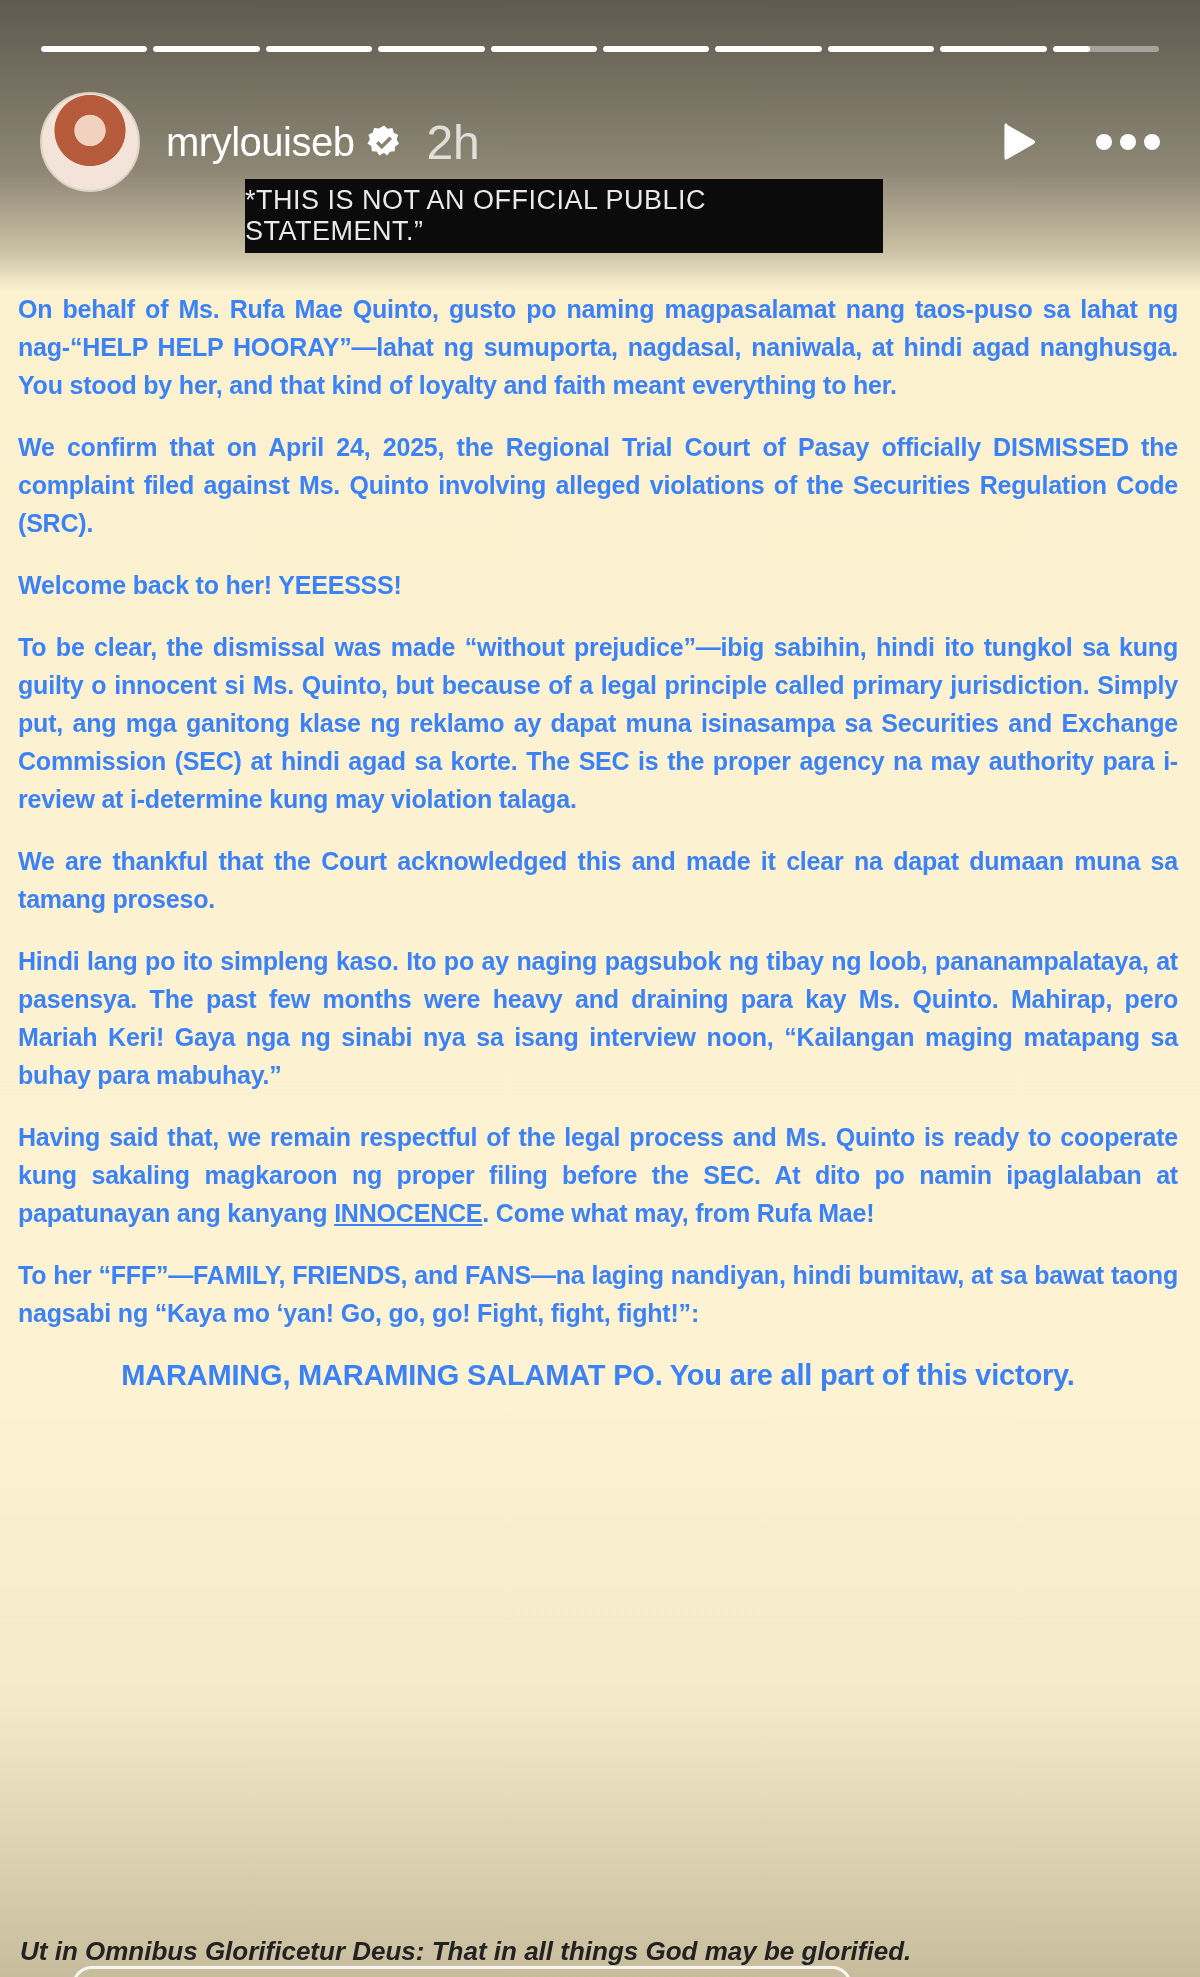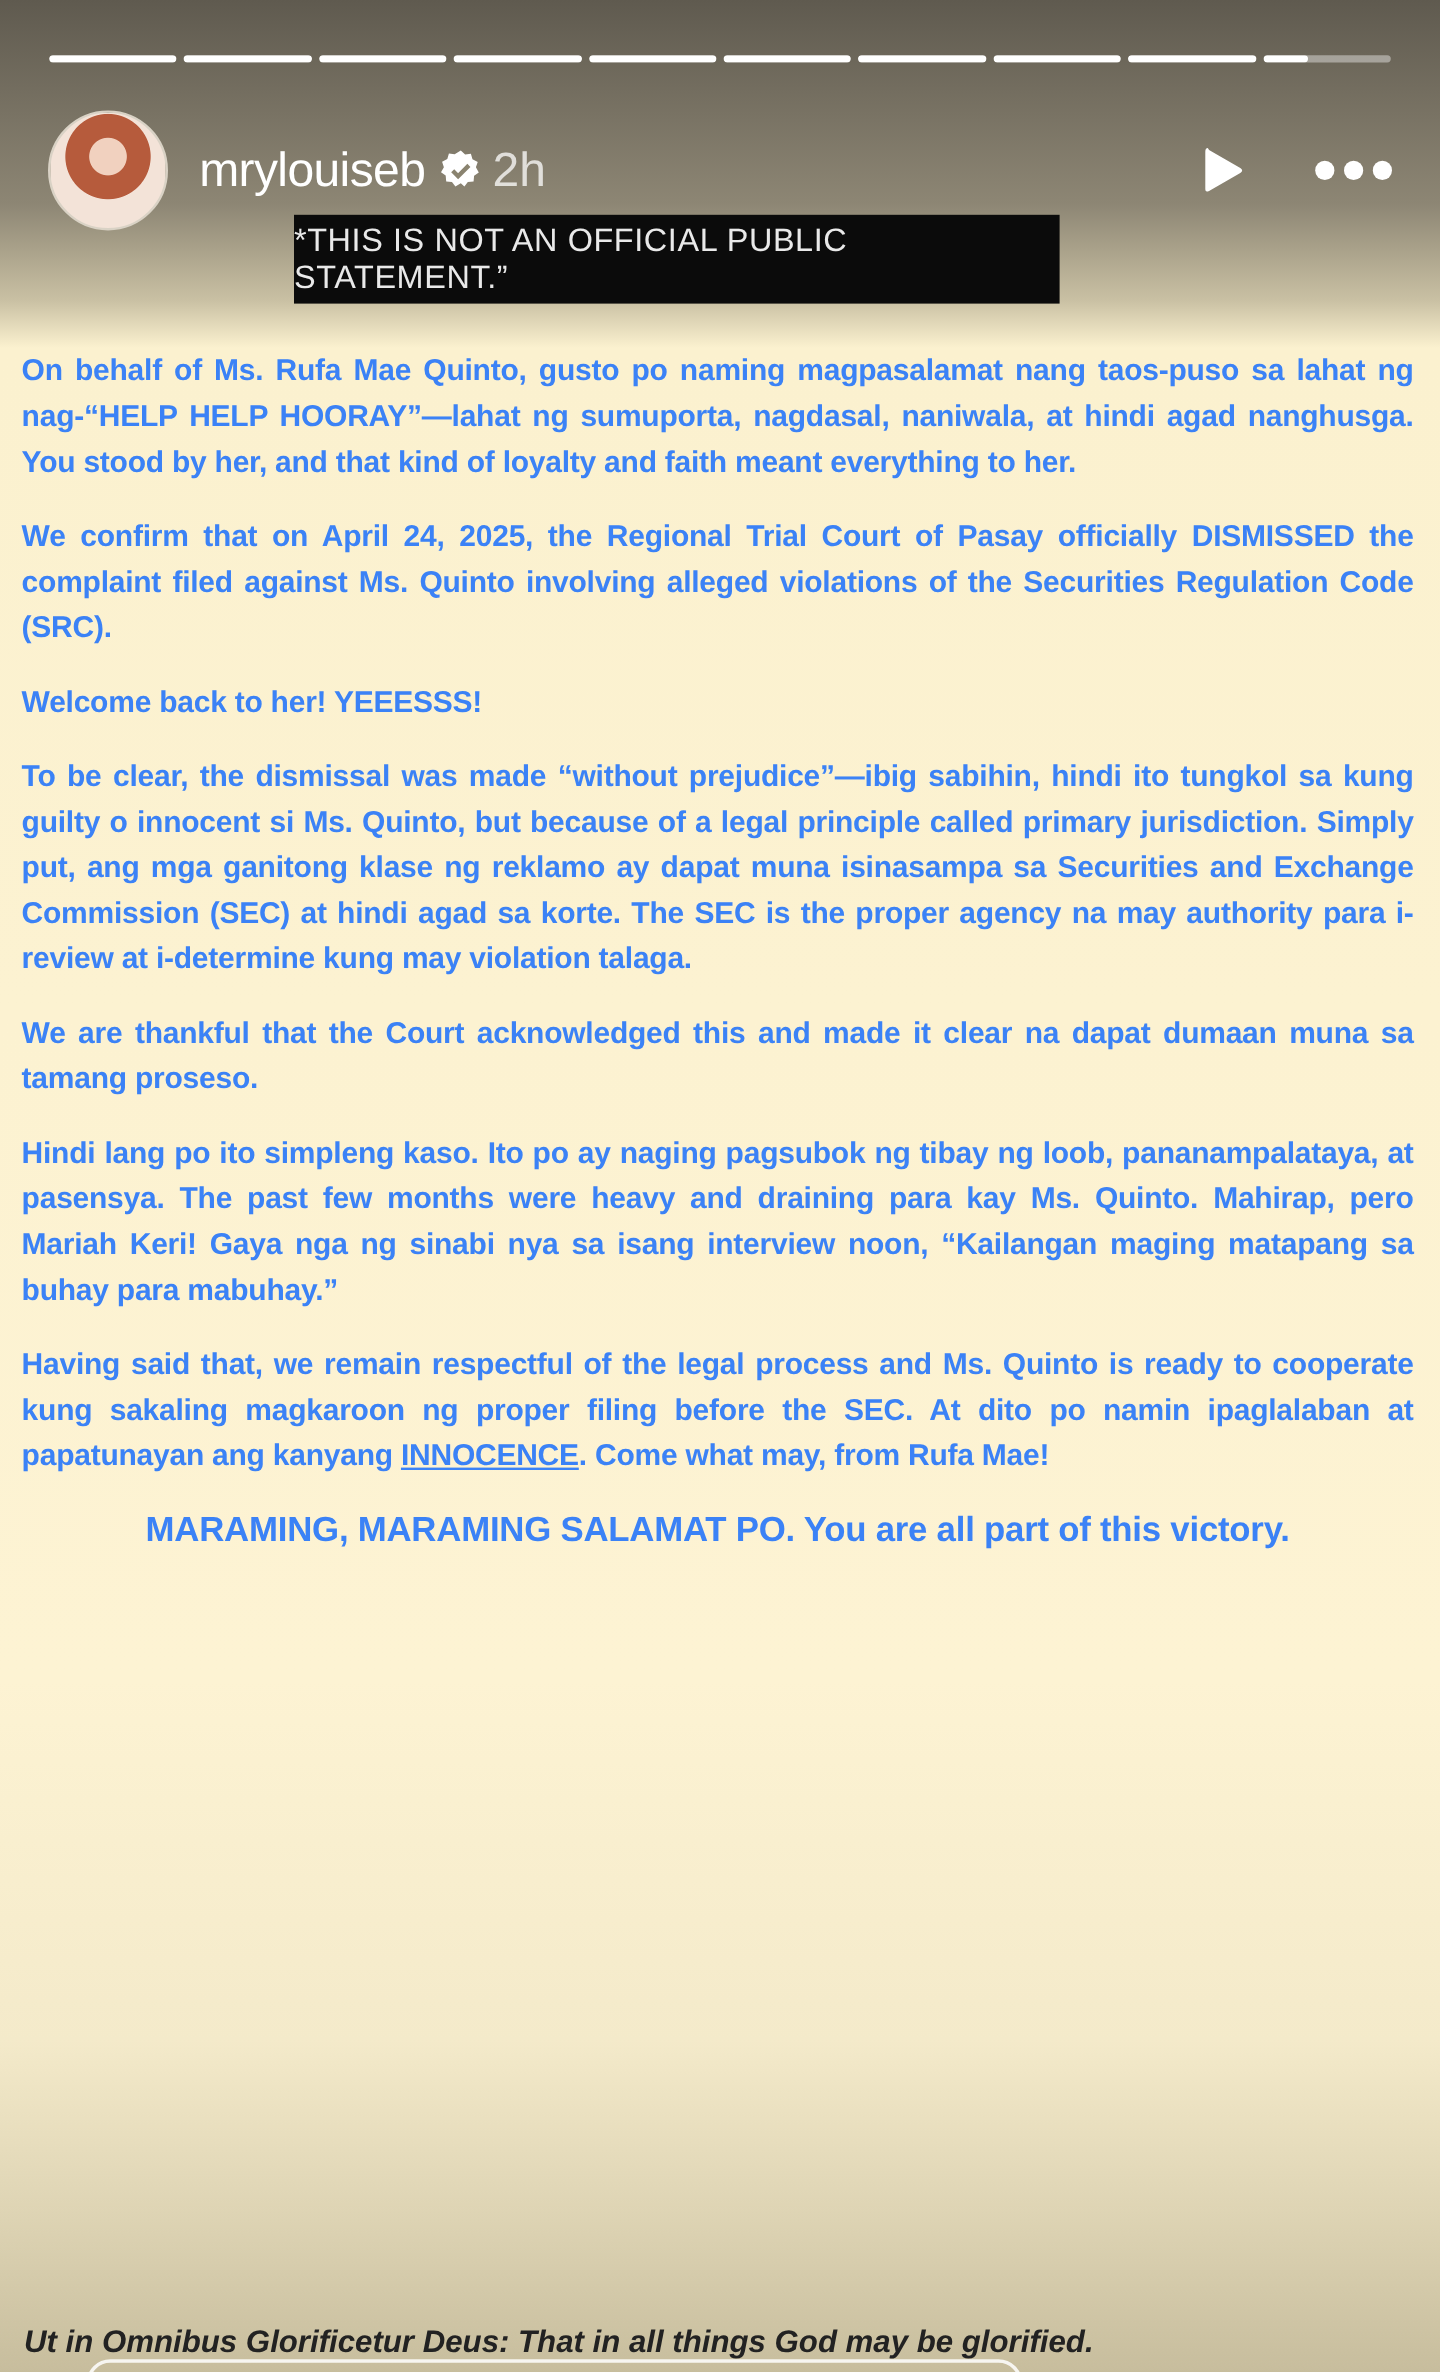--- a/index.html
+++ b/index.html
@@ -21,21 +21,21 @@
     display: flex; align-items: center;
   }
   .avatar {
     width: 100px; height: 100px; border-radius: 50%;
     background: radial-gradient(circle at 50% 38%, #f1d1bf 0 20%, #b65b3c 21% 46%, #f3e3d8 47% 100%);
     border: 2px solid #d9d2c5;
     flex: none;
   }
   .username { margin-left: 26px; color: #fff; font-size: 40px; letter-spacing: -0.5px; text-align: right; }
   .verified { margin-left: 12px; width: 36px; height: 36px; display: inline-block; }
-  .time { margin-left: 8px; color: rgba(255,255,255,0.75); font-size: 40px; }
+  .time { margin-left: 24px; color: rgba(255,255,255,0.75); font-size: 48px; }
   .spacer { flex: 1; }
   .play { width: 50px; height: 50px; display: inline-block; }
   .more { margin-left: 52px; display: flex; gap: 8px; }
   .more span { width: 16px; height: 16px; border-radius: 50%; background: #fff; display: inline-block; }
   .banner {
     position: absolute; top: 179px; left: 245px; width: 638px; height: 74px;
     background: #0b0b0b; color: #e9e9e9; display: flex; align-items: center; justify-content: center;
     font-size: 27px; letter-spacing: 0.5px; font-family: "Liberation Sans Narrow", "Liberation Sans", sans-serif;
   }
   .content {
@@ -117,17 +117,18 @@
 <div class="banner">*THIS IS NOT AN OFFICIAL PUBLIC STATEMENT.”</div>
 
 <div class="content">
   <p>On behalf of Ms. Rufa Mae Quinto, gusto po naming magpasalamat nang taos-puso sa lahat ng nag-“HELP HELP HOORAY”—lahat ng sumuporta, nagdasal, naniwala, at hindi agad nanghusga. You stood by her, and that kind of loyalty and faith meant everything to her.</p>
   <p>We confirm that on April 24, 2025, the Regional Trial Court of Pasay officially DISMISSED the complaint filed against Ms. Quinto involving alleged violations of the Securities Regulation Code (SRC).</p>
   <p>Welcome back to her! YEEESSS!</p>
   <p>To be clear, the dismissal was made “without prejudice”—ibig sabihin, hindi ito tungkol sa kung guilty o innocent si Ms. Quinto, but because of a legal principle called primary jurisdiction. Simply put, ang mga ganitong klase ng reklamo ay dapat muna isinasampa sa Securities and Exchange Commission (SEC) at hindi agad sa korte. The SEC is the proper agency na may authority para i-review at i-determine kung may violation talaga.</p>
   <p>We are thankful that the Court acknowledged this and made it clear na dapat dumaan muna sa tamang proseso.</p>
   <p>Hindi lang po ito simpleng kaso. Ito po ay naging pagsubok ng tibay ng loob, pananampalataya, at pasensya. The past few months were heavy and draining para kay Ms. Quinto. Mahirap, pero Mariah Keri! Gaya nga ng sinabi nya sa isang interview noon, “Kailangan maging matapang sa buhay para mabuhay.”</p>
   <p><span>Having said that, we remain respectful of the legal process and Ms. Quinto is ready to cooperate kung sakaling magkaroon ng proper filing before the SEC. At dito po namin ipaglalaban at papatunayan ang kanyang </span><span class="u">INNOCENCE</span><span>. Come what may, from Rufa Mae!</span></p>
+  <p>To her “FFF”—FAMILY, FRIENDS, and FANS—na laging nandiyan, hindi bumitaw, at sa bawat taong nagsabi ng “Kaya  mo ‘yan! Go, go, go! Fight, fight, fight!”:</p>
   <p class="big">MARAMING, MARAMING SALAMAT PO. You are all part of this victory.</p>
 </div>
 
 <div class="footer">Ut in Omnibus Glorificetur Deus: That in all things God may be glorified.</div>
 <div class="reply-box"></div>
 
 </body></html>

